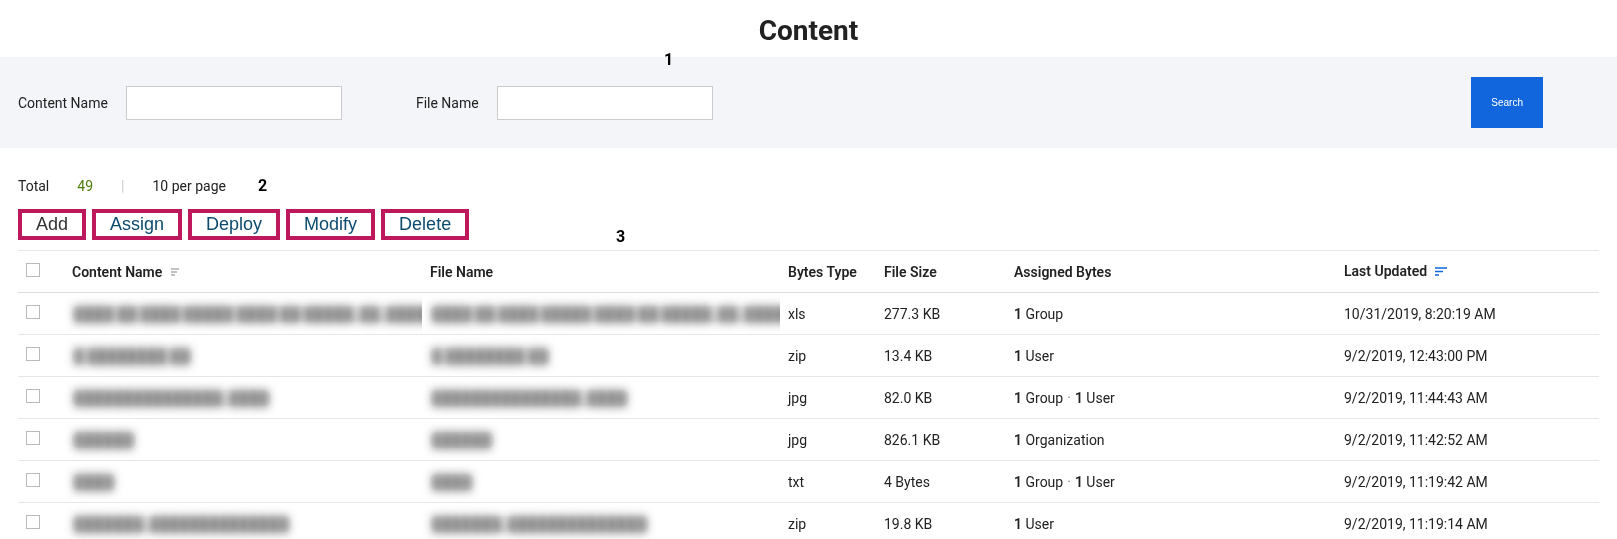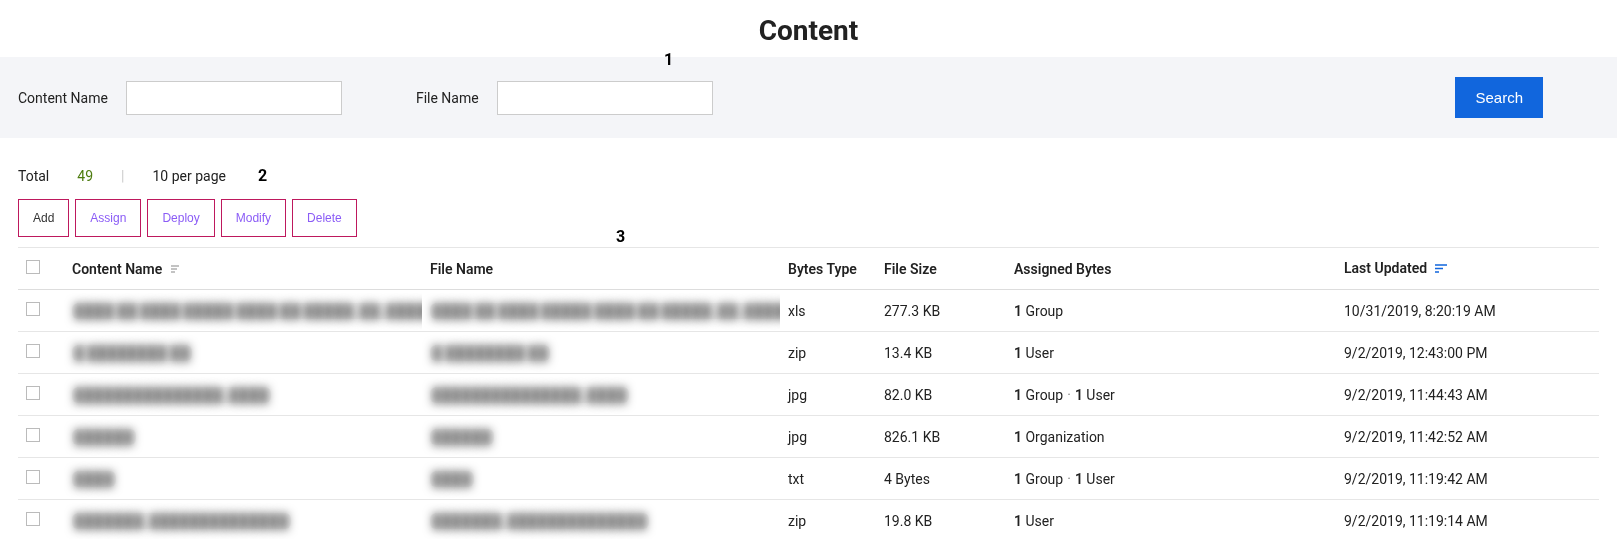--- a/index.html
+++ b/index.html
@@ -47,22 +47,22 @@
     border: 1px solid #ccc;
     background: #fff;
     padding: 4px 8px;
     font-size: 14px;
   }
   .search-btn {
     margin-left: auto;
     background: #1166dd;
     color: #fff;
     border: none;
-    font-size: 15px;
-    padding: 12px 20px;
+    font-size: 10px;
+    padding: 20px 20px;
     cursor: pointer;
     margin-right: 56px;
   }
   .meta-row {
     padding: 0 18px;
     display: flex;
     align-items: center;
     gap: 28px;
     font-size: 14px;
     color: #222;
@@ -75,28 +75,28 @@
   .meta-row .num { color: #4d7c0f; }
   .action-row {
     padding: 0 18px;
     display: flex;
     gap: 6px;
     margin-bottom: 10px;
     position: relative;
   }
   .action-btn {
     background: #fff;
-    border: 1px solid #be185d;
+    border: 4px solid #be185d;
     color: #333;
-    font-size: 12px;
-    padding: 11px 14px;
+    font-size: 18px;
+    padding: 1px 14px;
     cursor: pointer;
   }
   .action-btn.disabled {
-    color: #8b5cf6;
+    color: #0c4a6e;
     cursor: default;
   }
   .table {
     width: calc(100% - 36px);
     margin: 0 18px;
     border-collapse: collapse;
     table-layout: fixed;
   }
   .table th, .table td {
     text-align: left;

